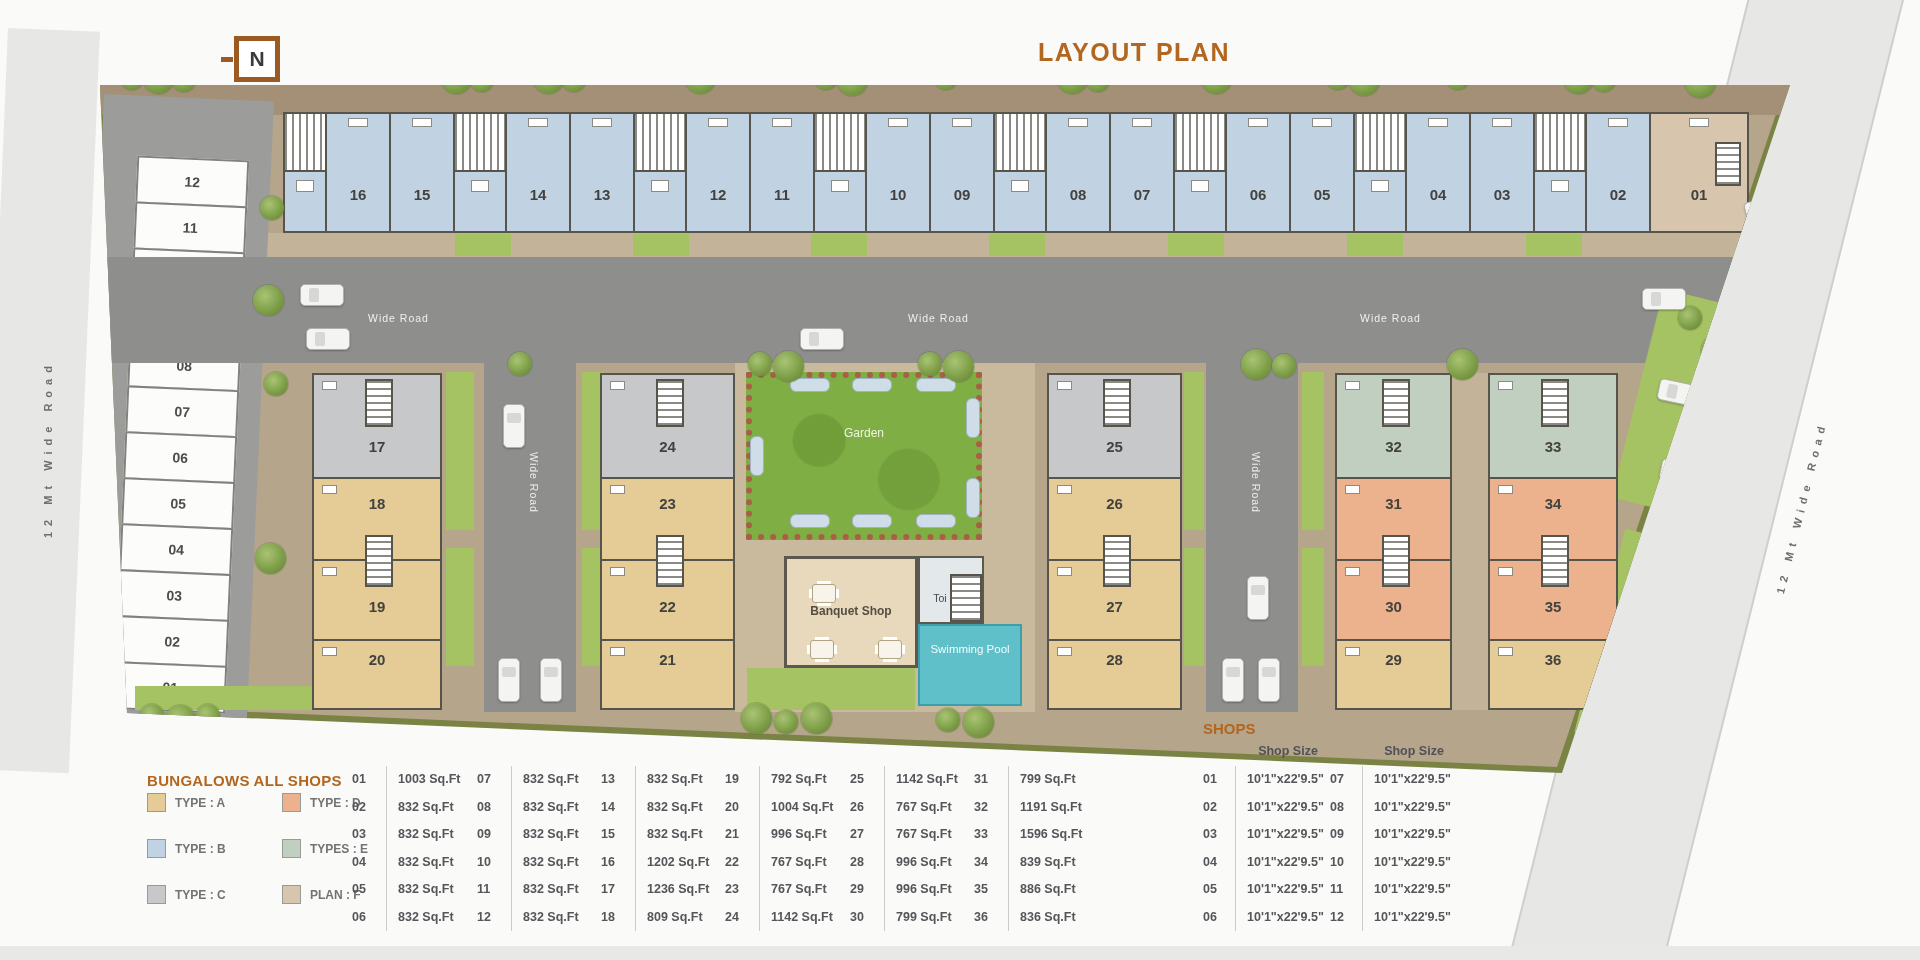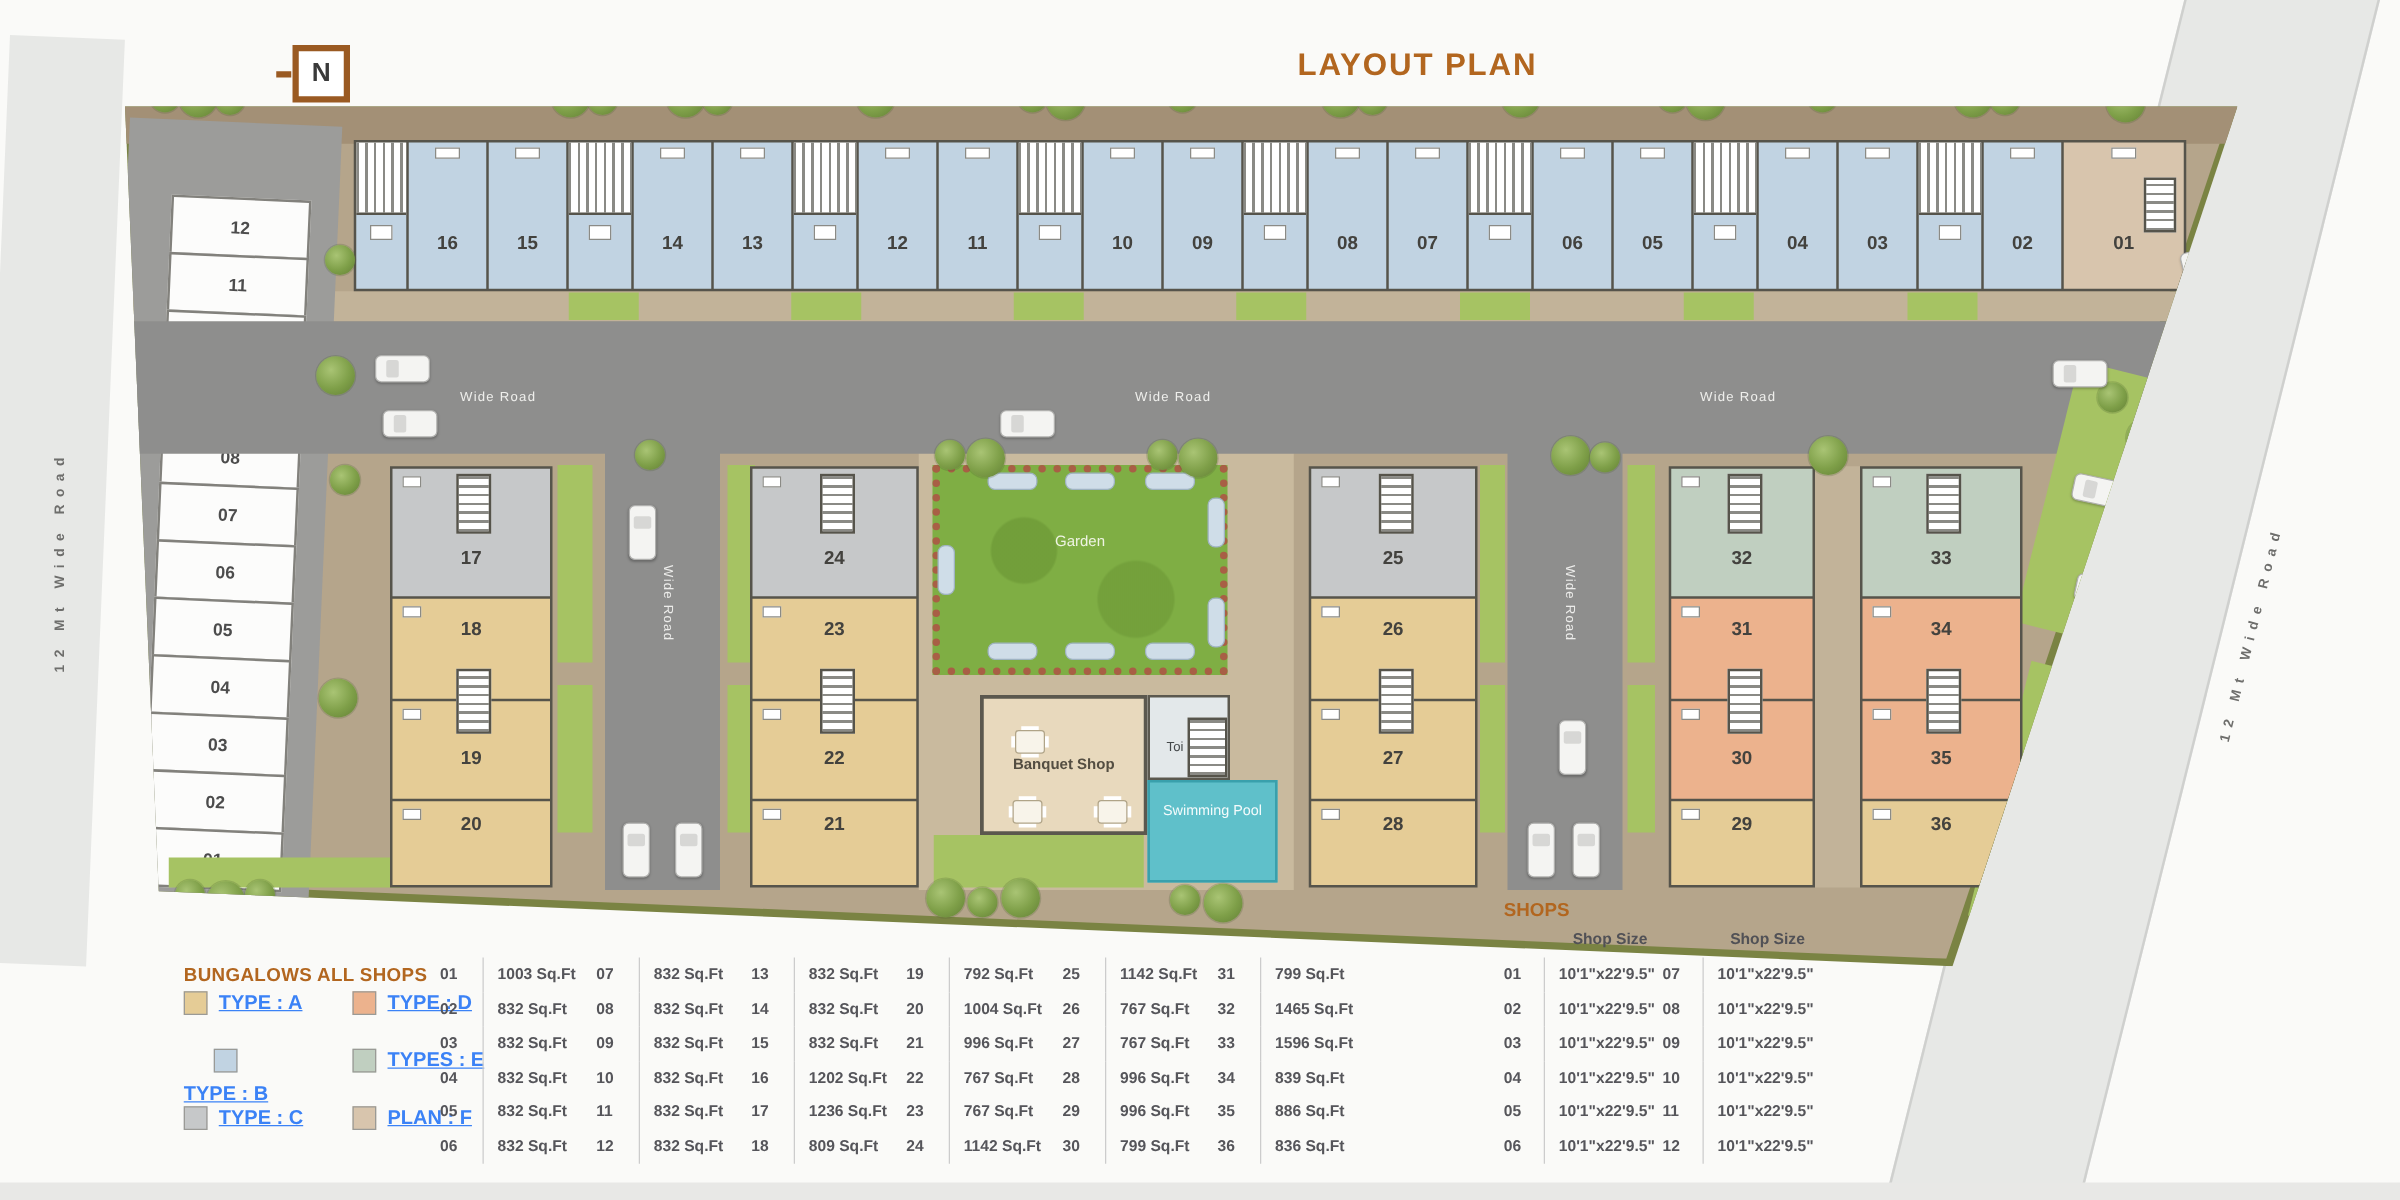--- a/index.html
+++ b/index.html
@@ -88,21 +88,21 @@
   .lbl-banquet{left:784px;top:604px;width:134px;text-align:center;color:#544e42;font-size:12px;font-weight:bold;}
   .lbl-toi{left:918px;top:592px;width:44px;text-align:center;color:#44484a;font-size:10.5px;}
   .lbl-pool{left:922px;top:642px;width:96px;text-align:center;color:#f4fbfc;font-size:11.5px;line-height:1.3;}
   .road-lbl-h{position:absolute;color:#efefec;font-size:10.5px;letter-spacing:1px;white-space:nowrap;}
   .road-lbl-v{position:absolute;color:#ececea;font-size:10.5px;letter-spacing:1px;white-space:nowrap;
               transform:rotate(90deg);transform-origin:top left;}
   
   .legend-title{position:absolute;left:147px;top:772px;font-size:15px;font-weight:800;color:#b2661f;letter-spacing:.3px;}
   .legend-item{position:absolute;display:flex;align-items:center;gap:9px;}
   .legend-item .sw{width:17px;height:17px;border:1px solid #9a9a96;}
-  .legend-item .lab{font-size:16px;font-weight:bold;color:#3b82f6;text-decoration:underline;}
+  .legend-item .lab{font-size:12px;font-weight:bold;color:#737373;}
   .tcol{position:absolute;display:grid;grid-template-columns:34px 86px;}
   .t-num,.t-size{height:27.5px;line-height:27.5px;font-size:12.5px;color:#55555a;font-weight:bold;}
   .t-size{border-left:1.5px solid #cccccc;padding-left:11px;font-weight:600;}
   .shops-title{position:absolute;left:1203px;top:720px;font-size:15px;font-weight:800;color:#b2661f;}
   .shop-head{position:absolute;width:96px;text-align:center;font-size:12.5px;font-weight:bold;color:#515156;}
   .scol{position:absolute;display:grid;grid-template-columns:32px 100px;}
   .bottom-bar{position:absolute;left:0;top:946px;width:1920px;height:14px;background:#e8e8e6;}
 </style>
 </head>
 <body>
@@ -449,21 +449,21 @@
 <div class="map-label lbl-banquet">Banquet Shop</div>
 <div class="map-label lbl-toi">Toi</div>
 <div class="map-label lbl-pool">Swimming Pool</div>
 
 <div class="legend-title">BUNGALOWS ALL SHOPS</div>
 <div id="legend-items">
     <div class="legend-item" style="left: 147px; top: 793px;">
       <div class="sw" style="background: rgb(229, 204, 150);"></div>
       <div class="lab">TYPE : A</div>
     </div>
-    <div class="legend-item" style="left: 147px; top: 839px; flex-direction: column;">
+    <div class="legend-item" style="left: 147px; top: 839px;">
       <div class="sw" style="background: rgb(193, 211, 226);"></div>
       <div class="lab">TYPE : B</div>
     </div>
     <div class="legend-item" style="left: 147px; top: 885px;">
       <div class="sw" style="background: rgb(198, 200, 201);"></div>
       <div class="lab">TYPE : C</div>
     </div>
     <div class="legend-item" style="left: 282px; top: 793px;">
       <div class="sw" style="background: rgb(236, 178, 141);"></div>
       <div class="lab">TYPE : D</div>
@@ -546,21 +546,21 @@
       <div class="t-size">996 Sq.Ft</div>
       <div class="t-num">29</div>
       <div class="t-size">996 Sq.Ft</div>
       <div class="t-num">30</div>
       <div class="t-size">799 Sq.Ft</div>
     </div>
     <div class="tcol" style="left: 974px; top: 766px;">
       <div class="t-num">31</div>
       <div class="t-size">799 Sq.Ft</div>
       <div class="t-num">32</div>
-      <div class="t-size">1465 Sq.Ft</div>
+      <div class="t-size">1191 Sq.Ft</div>
       <div class="t-num">33</div>
       <div class="t-size">1596 Sq.Ft</div>
       <div class="t-num">34</div>
       <div class="t-size">839 Sq.Ft</div>
       <div class="t-num">35</div>
       <div class="t-size">886 Sq.Ft</div>
       <div class="t-num">36</div>
       <div class="t-size">836 Sq.Ft</div>
     </div>
   </div>

